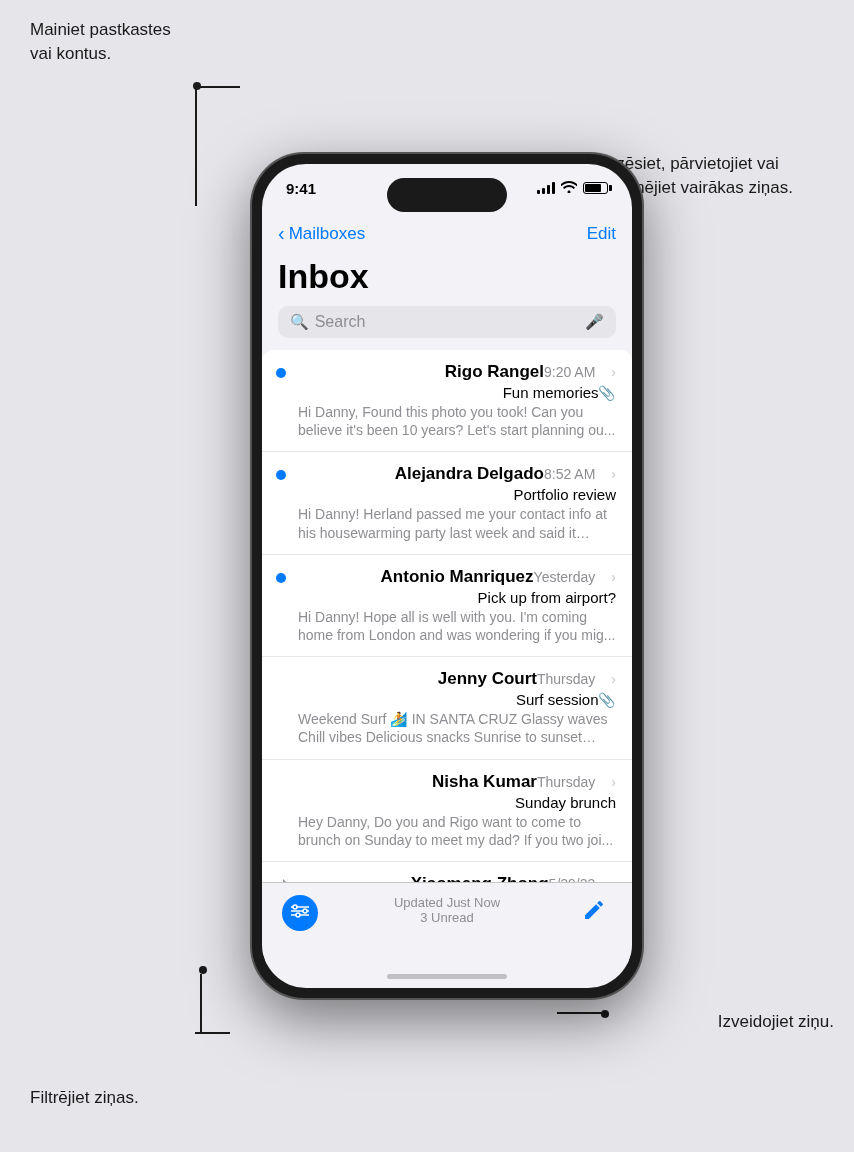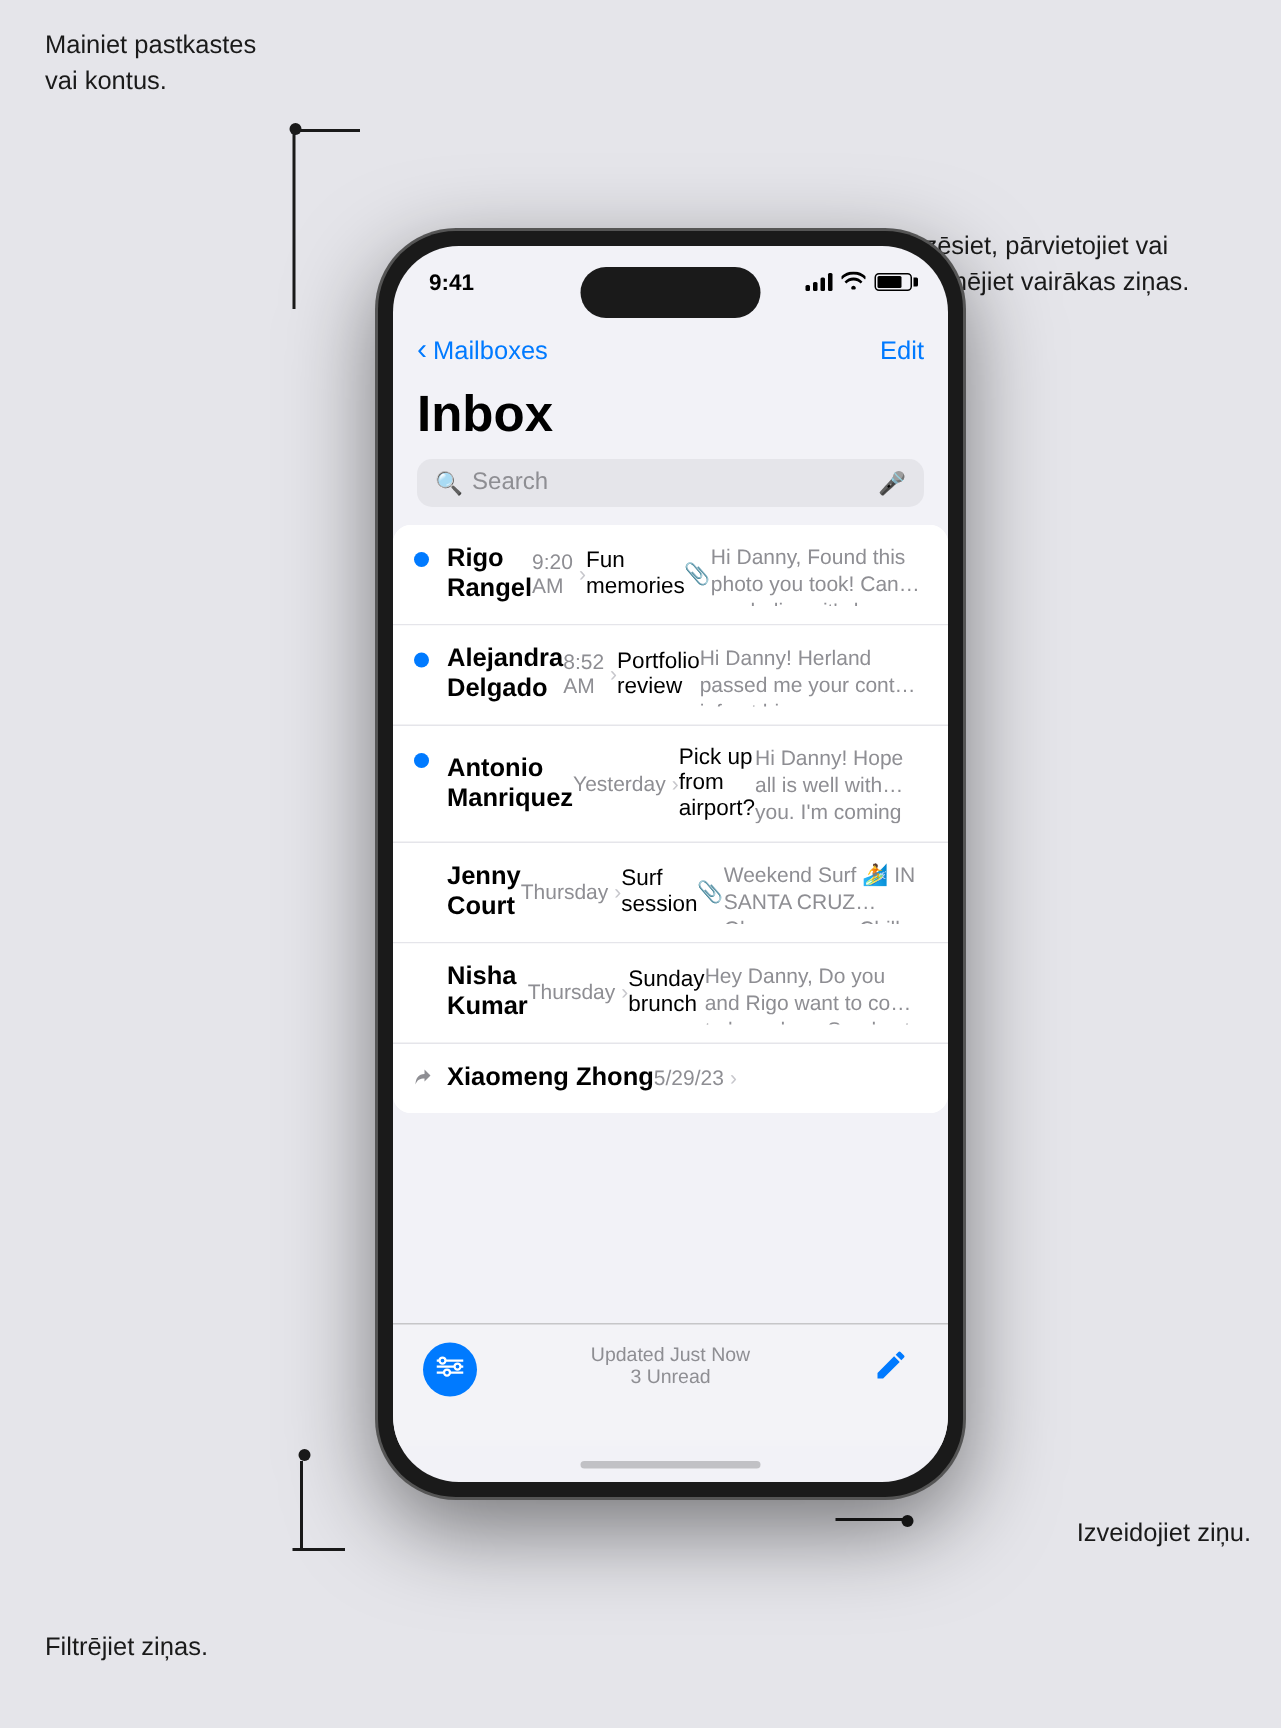--- a/index.html
+++ b/index.html
@@ -244,26 +244,27 @@
     
     .mail-list {
       background: #fff;
       border-radius: 12px;
       margin: 0 0px;
       overflow: hidden;
     }
 
     .mail-item {
       display: flex;
-      flex-direction: row;
+      flex-direction: column;
       padding: 12px 16px 12px 36px;
       border-bottom: 1px solid #e5e5ea;
       position: relative;
       background: #fff;
       cursor: pointer;
+      align-items: flex-end;
     }
 
     .mail-item:last-child {
       border-bottom: none;
     }
 
     .unread-dot {
       position: absolute;
       left: 14px;
       top: 18px;
@@ -296,21 +297,21 @@
       color: #000;
     }
 
     .mail-sender.unread {
       font-weight: 600;
     }
 
     .mail-time-row {
       display: flex;
       align-items: center;
-      gap: 4px;
+      gap: 16px;
     }
 
     .mail-time {
       font-size: 14px;
       color: #8e8e93;
     }
 
     .mail-chevron {
       font-size: 14px;
       color: #c7c7cc;

